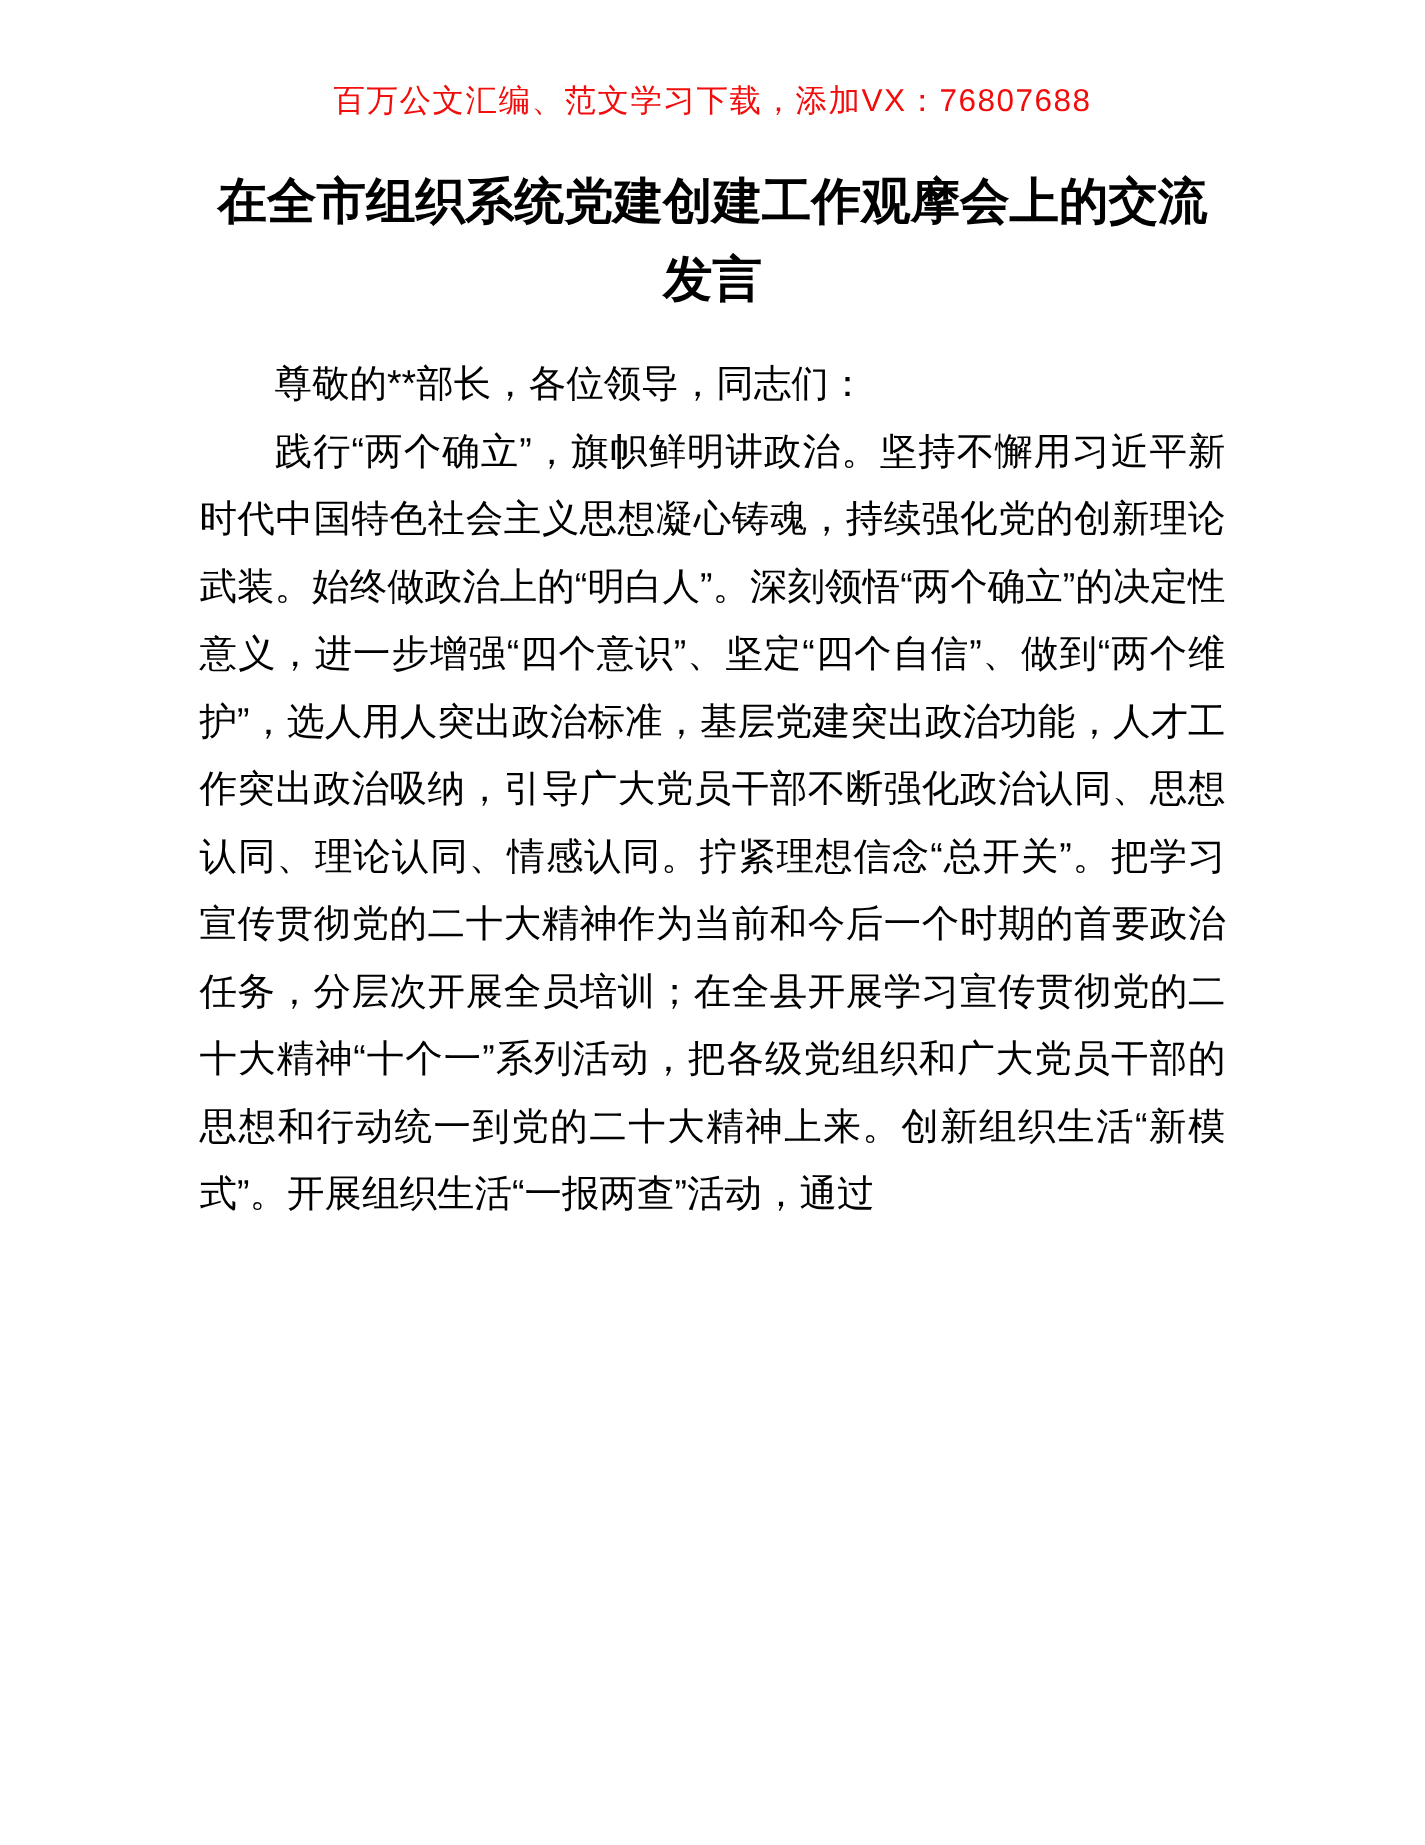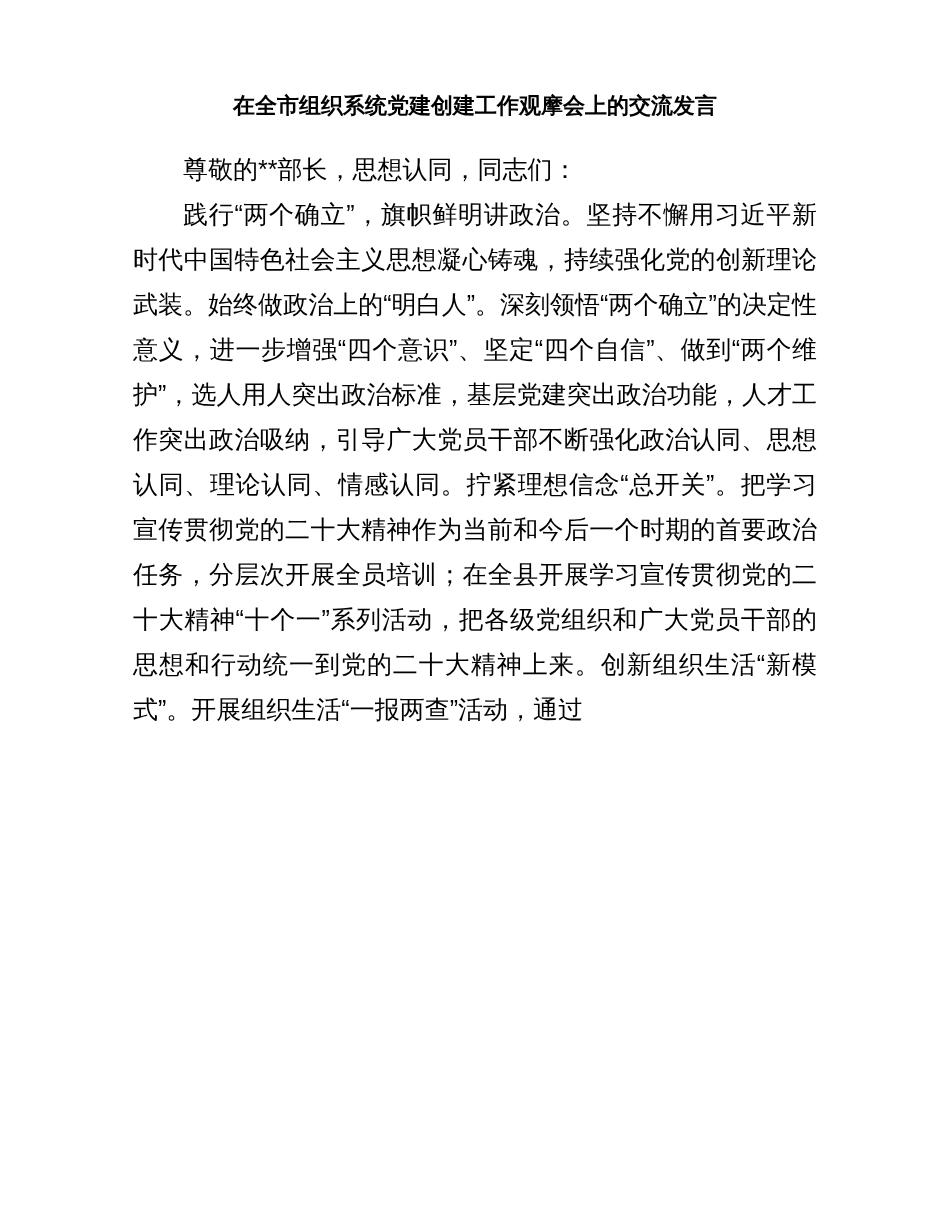--- a/index.html
+++ b/index.html
@@ -22,21 +22,21 @@
     text-align: center;
     font-size: 21px;
     line-height: 28px;
     color: #f20d0d;
     letter-spacing: 1px;
     white-space: nowrap;
   }
   .doc-title {
     margin-top: 26px;
     text-align: center;
-    font-size: 22px;
+    font-size: 33px;
     line-height: 52px;
     font-weight: 700;
     color: #000000;
   }
   .content {
     margin-top: 0;
   }
   .para {
     margin: 0;
     font-size: 25px;
@@ -47,21 +47,22 @@
     text-indent: 2em;
     font-weight: 400;
     word-break: break-all;
   }
 </style>
 </head>
 <body>
 
 <div class="page">
 
+  <div class="header-notice">百万公文汇编、范文学习下载，添加VX：76807688</div>
 
   <h1 class="doc-title">在全市组织系统党建创建工作观摩会上的交流发言</h1>
 
   <div class="content">
-    <p class="para">尊敬的**部长，思想认同，同志们：</p>
+    <p class="para">尊敬的**部长，各位领导，同志们：</p>
     <p class="para">践行“两个确立”，旗帜鲜明讲政治。坚持不懈用习近平新时代中国特色社会主义思想凝心铸魂，持续强化党的创新理论武装。始终做政治上的“明白人”。深刻领悟“两个确立”的决定性意义，进一步增强“四个意识”、坚定“四个自信”、做到“两个维护”，选人用人突出政治标准，基层党建突出政治功能，人才工作突出政治吸纳，引导广大党员干部不断强化政治认同、思想认同、理论认同、情感认同。拧紧理想信念“总开关”。把学习宣传贯彻党的二十大精神作为当前和今后一个时期的首要政治任务，分层次开展全员培训；在全县开展学习宣传贯彻党的二十大精神“十个一”系列活动，把各级党组织和广大党员干部的思想和行动统一到党的二十大精神上来。创新组织生活“新模式”。开展组织生活“一报两查”活动，通过</p>
   </div>
 
 </div>
 
 </body></html>

